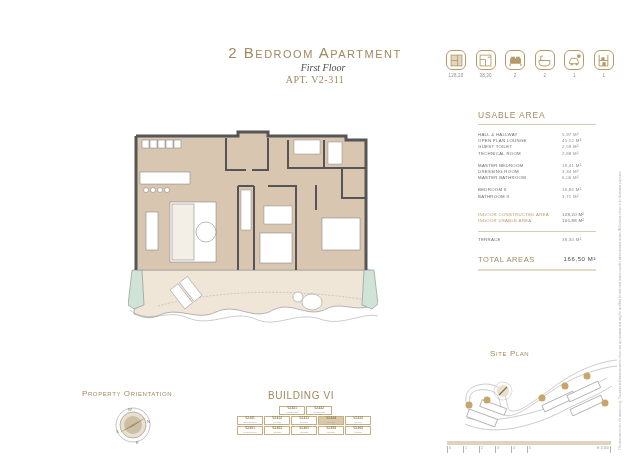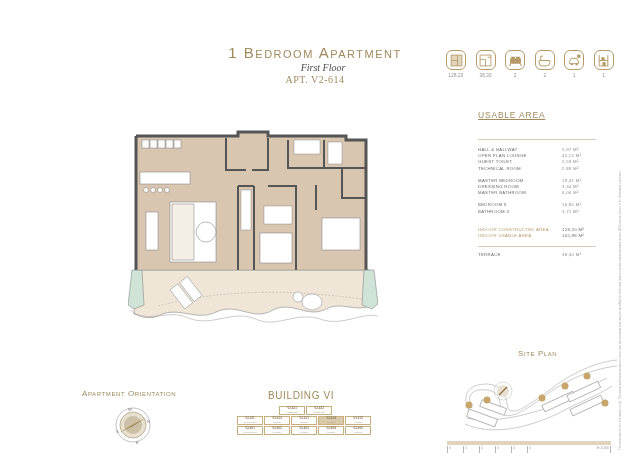--- a/index.html
+++ b/index.html
@@ -14,38 +14,38 @@
   .apt { position: absolute; left: 0; width: 630px; top: 74px; text-align: center;
     font-family: "Liberation Serif", serif; font-size: 10px; color: #a08a5e; letter-spacing: .5px; }
 
   .icons { position: absolute; left: 445px; top: 50px; width: 170px; display: flex; justify-content: space-between; }
   .icon-item { width: 22px; display: flex; flex-direction: column; align-items: center; }
   .icon-box { width: 20px; height: 20px; border: 1.2px solid #b59a68; border-radius: 6px; display: flex; align-items: center; justify-content: center; }
   .icon-box svg { width: 13px; height: 13px; }
   .icon-val { font-size: 4.5px; color: #8c8c8c; margin-top: 3px; letter-spacing: .2px; }
 
   .ua { position: absolute; left: 478px; top: 110px; width: 118px; }
-  .ua-head { font-size: 8.5px; letter-spacing: .8px; color: #a08a5e; padding-bottom: 19px; border-bottom: 1px solid #d8ccb4; text-decoration: underline; }
+  .ua-head { font-size: 8.5px; letter-spacing: .8px; color: #a08a5e; padding-bottom: 4px; border-bottom: 1px solid #d8ccb4; }
   .ua-list { margin-top: 7px; }
   .ua-row { display: flex; justify-content: space-between; font-size: 4.3px; color: #6a6a6a; line-height: 6.2px; letter-spacing: .3px; }
   .ua-row .v { color: #8c8c8c; width: 34px; text-align: left; }
   .ua-gap { height: 6px; }
   .ua-row.accent { color: #b59a68; }
   .ua-row.accent .v { color: #6a6a6a; }
   .ua-sep { border-top: 1px solid #d8ccb4; margin: 7px 0 5px; }
   .ua-total { display: flex; justify-content: space-between; margin-top: 12px; padding-bottom: 5px; border-bottom: 2px solid #e3dac8; }
   .ua-total .l { font-size: 7.5px; color: #a08a5e; letter-spacing: .6px; }
   .ua-total .v { font-size: 6px; color: #4a4a4a; letter-spacing: .6px; margin-top: 1px; width: 40px; text-align: right; }
 
   .plan { position: absolute; left: 128px; top: 130px; width: 250px; height: 196px; }
 
   .sec-title { position: absolute; font-size: 8px; color: #a08a5e; letter-spacing: .6px; font-variant: small-caps; }
   .orient-title { left: 82px; top: 389px; }
   .building-title { left: 268px; top: 390px; font-size: 10px; }
-  .site-title { left: 518px; top: 349px; }
+  .site-title { left: 490px; top: 349px; }
 
   .compass { position: absolute; left: 113px; top: 405px; width: 40px; height: 40px; }
 
   .bld { position: absolute; left: 237px; top: 406px; width: 134px; }
   .bld-row { display: flex; gap: 1px; margin-bottom: 1px; }
   .bld-row.top { margin-left: 42px; }
   .unit { width: 26px; height: 9px; border: 1px solid #c7ae7e; background: #fff; display: flex; flex-direction: column; align-items: center; justify-content: center; }
   .unit.sel { background: #d9c9a8; }
   .unit .n { font-size: 3px; color: #8a7a5c; line-height: 3.5px; font-weight: bold; }
   .unit .t { font-size: 2.5px; color: #a09a90; line-height: 3px; }
@@ -55,23 +55,23 @@
   .scale-bar { height: 4px; background: #e1d4bd; }
   .scale-ticks { position: relative; height: 10px; }
   .scale-ticks span { position: absolute; top: 1px; font-size: 3.5px; color: #9a9a9a; border-left: 1px solid #b5b5b5; padding-left: 1px; height: 7px; }
 
   .disclaimer { position: absolute; right: 4px; top: 20px; height: 430px; width: 8px; writing-mode: vertical-rl; transform: rotate(180deg);
     font-size: 3px; color: #b0b0b0; white-space: nowrap; overflow: hidden; }
 </style>
 </head>
 <body>
 
-<div class="title">1 Bedroom Apartment</div>
+<div class="title">2 Bedroom Apartment</div>
 <div class="subtitle">First Floor</div>
-<div class="apt">APT. V2-614</div>
+<div class="apt">APT. V2-311</div>
 
 <div class="icons">
   <div class="icon-item">
     <div class="icon-box">
       <svg viewBox="0 0 12 12">
           <rect x="1" y="1" width="10" height="10" fill="#e3d6bc" stroke="#b59a68" stroke-width=".8"></rect>
           <path d="M1 6h6M7 1v10" stroke="#b59a68" stroke-width=".8"></path>
         </svg>
     </div>
     <div class="icon-val">128,20</div>
@@ -176,20 +176,24 @@
       </div>
     <div class="ua-row accent">
         <span>INDOOR USABLE AREA</span>
         <span class="v">105,88 M²</span>
       </div>
     <div class="ua-sep"></div>
     <div class="ua-row">
         <span>TERRACE</span>
         <span class="v">38,30 M²</span>
       </div>
+    <div class="ua-total">
+      <span class="l">TOTAL AREAS</span>
+      <span class="v">166,50 M²</span>
+    </div>
   </div>
 </div>
 
 <svg class="plan" viewBox="0 0 250 196">
 
   <path d="M8 140 H242 V176 C228 182 214 172 200 178 C180 190 165 170 145 180 C125 192 110 172 88 182 C68 192 50 175 30 186 C20 190 12 186 6 184 Z" fill="#efe6d8" stroke="#888" stroke-width=".6"></path>
   <path d="M2 180 C20 195 40 178 60 188 C85 198 105 178 130 190 C150 198 170 180 195 190 C215 196 235 182 250 186" fill="none" stroke="#999" stroke-width=".5"></path>
   <path d="M30 176 C90 160 160 158 240 170" fill="none" stroke="#999" stroke-width=".4" stroke-dasharray="2 1.5"></path>
 
   <path d="M4 140 h10 l2 35 -10 4 -6 -4 z" fill="#cfe3d6" stroke="#777" stroke-width=".5"></path>
@@ -255,21 +259,21 @@
   </g>
 
   <g stroke="#777" stroke-width=".4" fill="#fff">
     <rect x="113" y="60" width="10" height="40"></rect>
     <rect x="166" y="10" width="26" height="14"></rect>
     <rect x="200" y="12" width="14" height="22"></rect>
     <rect x="136" y="76" width="28" height="18"></rect>
   </g>
 </svg>
 
-<div class="sec-title orient-title">Apartment Orientation</div>
+<div class="sec-title orient-title">Property Orientation</div>
 <svg class="compass" viewBox="0 0 40 40">
   <circle cx="20" cy="20" r="17" fill="none" stroke="#999" stroke-width=".6"></circle>
   <circle cx="20" cy="20" r="13" fill="#e8e0d0" stroke="#bfb39a" stroke-width="1"></circle>
   <circle cx="20" cy="20" r="9" fill="#cbbfa5"></circle>
   <path d="M6 28 L34 12 L20 21 Z" fill="#8c6f3e"></path>
   <path d="M6 28 L34 12 L20 19 Z" fill="#b59a68"></path>
   <text x="15" y="6" font-size="4" fill="#777" font-family="Liberation Sans, sans-serif">W</text>
   <text x="34" y="18" font-size="4" fill="#777" font-family="Liberation Sans, sans-serif">N</text>
   <text x="3" y="28" font-size="4" fill="#777" font-family="Liberation Sans, sans-serif">S</text>
   <text x="23" y="39" font-size="4" fill="#777" font-family="Liberation Sans, sans-serif">E</text>

